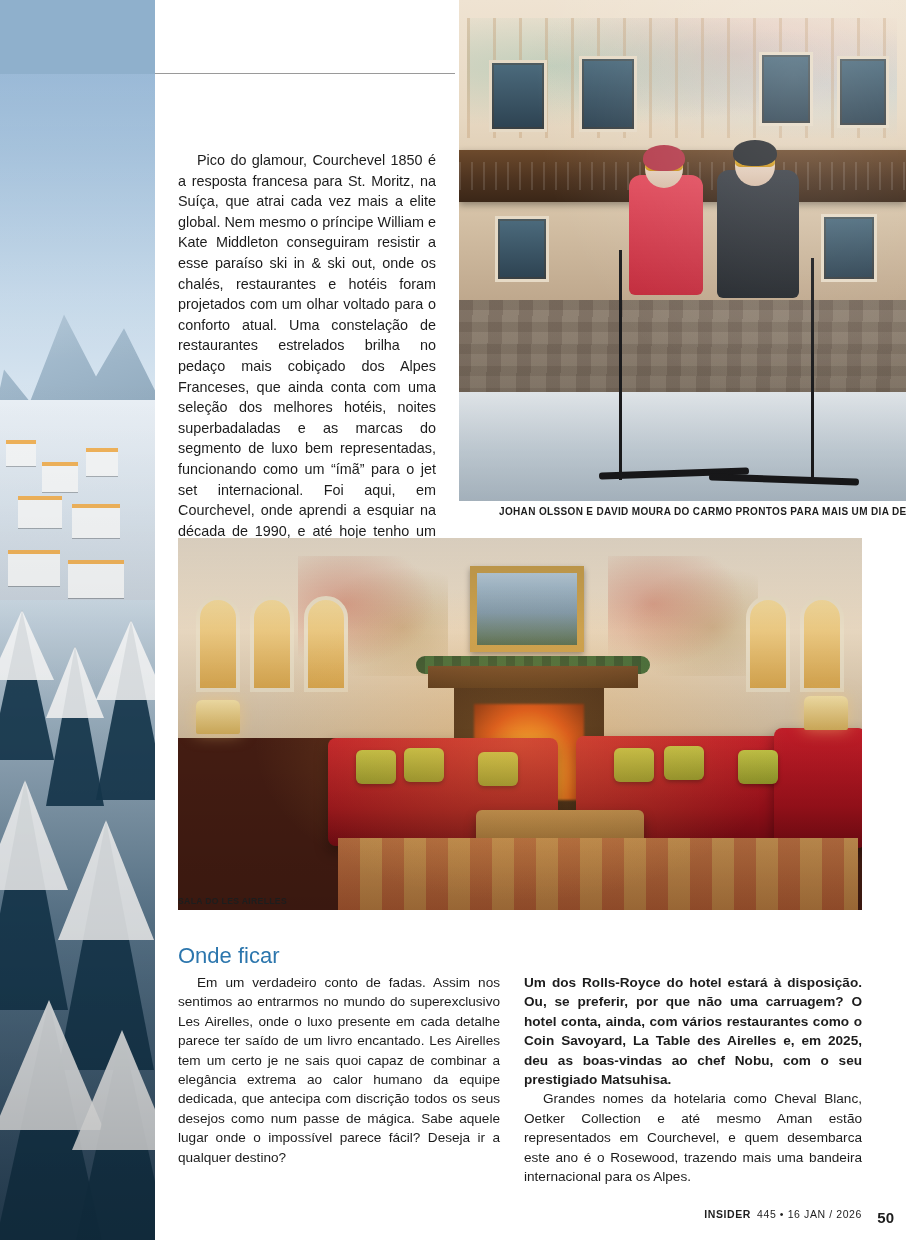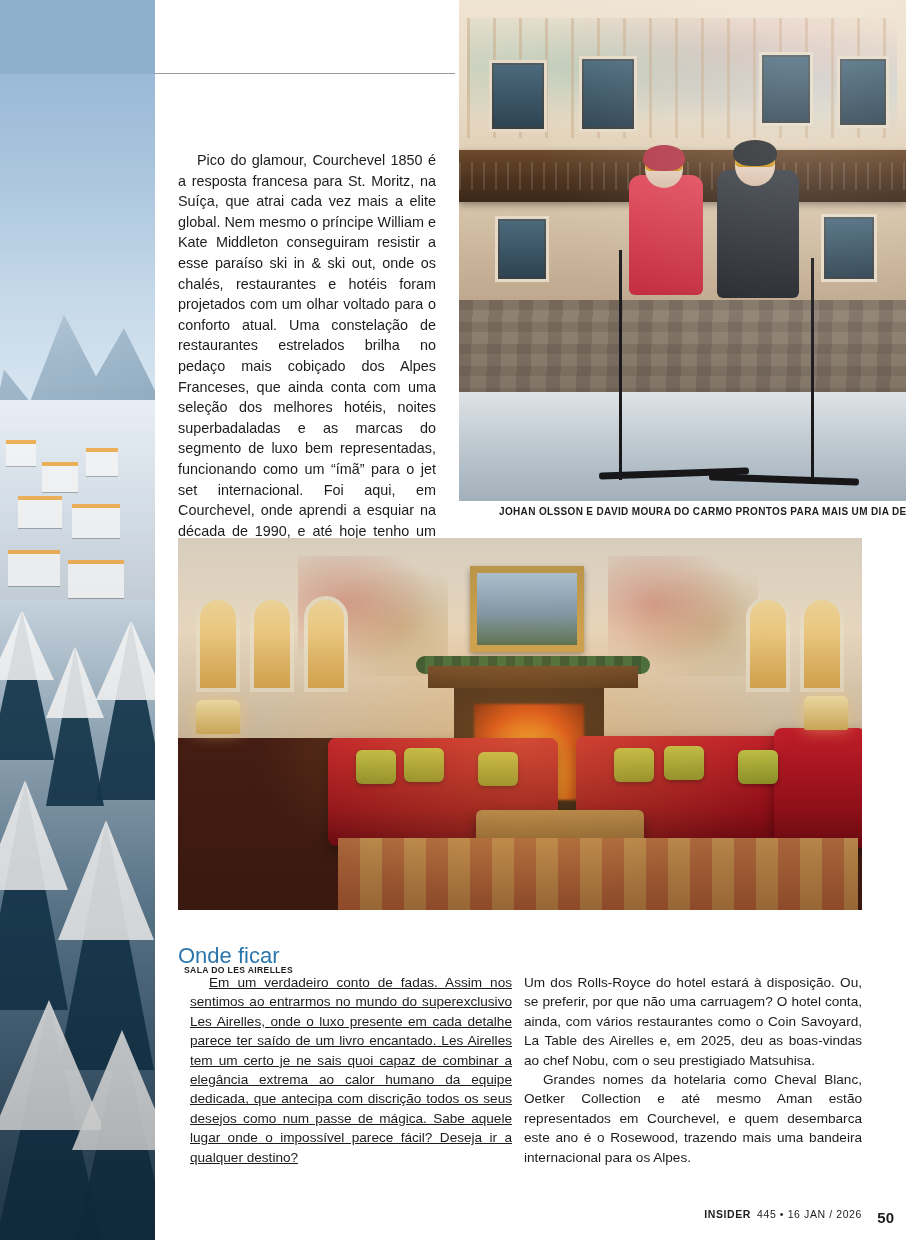--- a/index.html
+++ b/index.html
@@ -290,26 +290,25 @@
   }
   .photo-lounge .glow {
     position: absolute; inset: 0;
     background:
       radial-gradient(ellipse at 50% 55%, rgba(255,180,80,.30), rgba(0,0,0,0) 55%),
       linear-gradient(180deg, rgba(0,0,0,.10) 0%, rgba(0,0,0,0) 25%, rgba(0,0,0,.22) 100%);
   }
 
   .caption-lounge {
     position: absolute;
-    left: 178px; top: 965px;
+    left: 178px; top: 896px;
     font-size: 8.6px;
     letter-spacing: .35px;
     color: #1d1d1d;
     font-weight: 700;
-    margin-left: 6px;
   }
 
   
   .subhead {
     position: absolute;
     left: 178px; top: 943px;
     font-size: 22px;
     color: #2c76ad;
     font-weight: 400;
   }
@@ -318,21 +317,21 @@
   .body-col {
     position: absolute;
     top: 973px;
     width: 342px;
     font-size: 13.6px;
     line-height: 19.4px;
     color: #1c1c1c;
     text-align: justify;
     text-justify: inter-word;
   }
-  .body-col.left  { left: 190px; width: 322px; text-decoration: underline; }
+  .body-col.left  { left: 178px; width: 322px; }
   .body-col.right { left: 524px; width: 338px; }
   .body-col p + p { text-indent: 19px; }
   .body-col .first { text-indent: 19px; }
 
   
   .footer {
     position: absolute;
     right: 44px; bottom: 20px;
     font-size: 10.5px;
     letter-spacing: .6px;
@@ -463,21 +462,21 @@
 
   <div class="caption-lounge">SALA DO LES AIRELLES</div>
 
   <h2 class="subhead">Onde ficar</h2>
 
   <div class="body-col left">
     <p class="first">Em um verdadeiro conto de fadas. Assim nos sentimos ao entrarmos no mundo do superexclusivo Les Airelles, onde o luxo presente em cada detalhe parece ter saído de um livro encantado. Les Airelles tem um certo je ne sais quoi capaz de combinar a elegância extrema ao calor humano da equipe dedicada, que antecipa com discrição todos os seus desejos como num passe de mágica.  Sabe aquele lugar onde o impossível parece fácil? Deseja ir a qualquer destino?</p>
   </div>
 
   <div class="body-col right">
-    <p style="text-indent:0;">Um dos Rolls-Royce do hotel estará à disposição. Ou, se preferir, por que não uma carruagem? O hotel conta, ainda, com vários restaurantes como o Coin Savoyard, La Table des Airelles e, em 2025, deu as boas-vindas ao chef Nobu, com o seu prestigiado Matsuhisa.</p>
+    <p style="text-indent:0;font-weight:bold;">Um dos Rolls-Royce do hotel estará à disposição. Ou, se preferir, por que não uma carruagem? O hotel conta, ainda, com vários restaurantes como o Coin Savoyard, La Table des Airelles e, em 2025, deu as boas-vindas ao chef Nobu, com o seu prestigiado Matsuhisa.</p>
     <p>Grandes nomes da hotelaria como Cheval Blanc, Oetker Collection e até mesmo Aman estão representados em Courchevel, e quem desembarca este ano é o Rosewood, trazendo mais uma bandeira internacional para os Alpes.</p>
   </div>
 
   <div class="footer">
     <span class="brand">INSIDER</span>
     <span class="issue">445 • 16 JAN / 2026</span>
   </div>
   <div class="pageno">50</div>
 
 </div>

